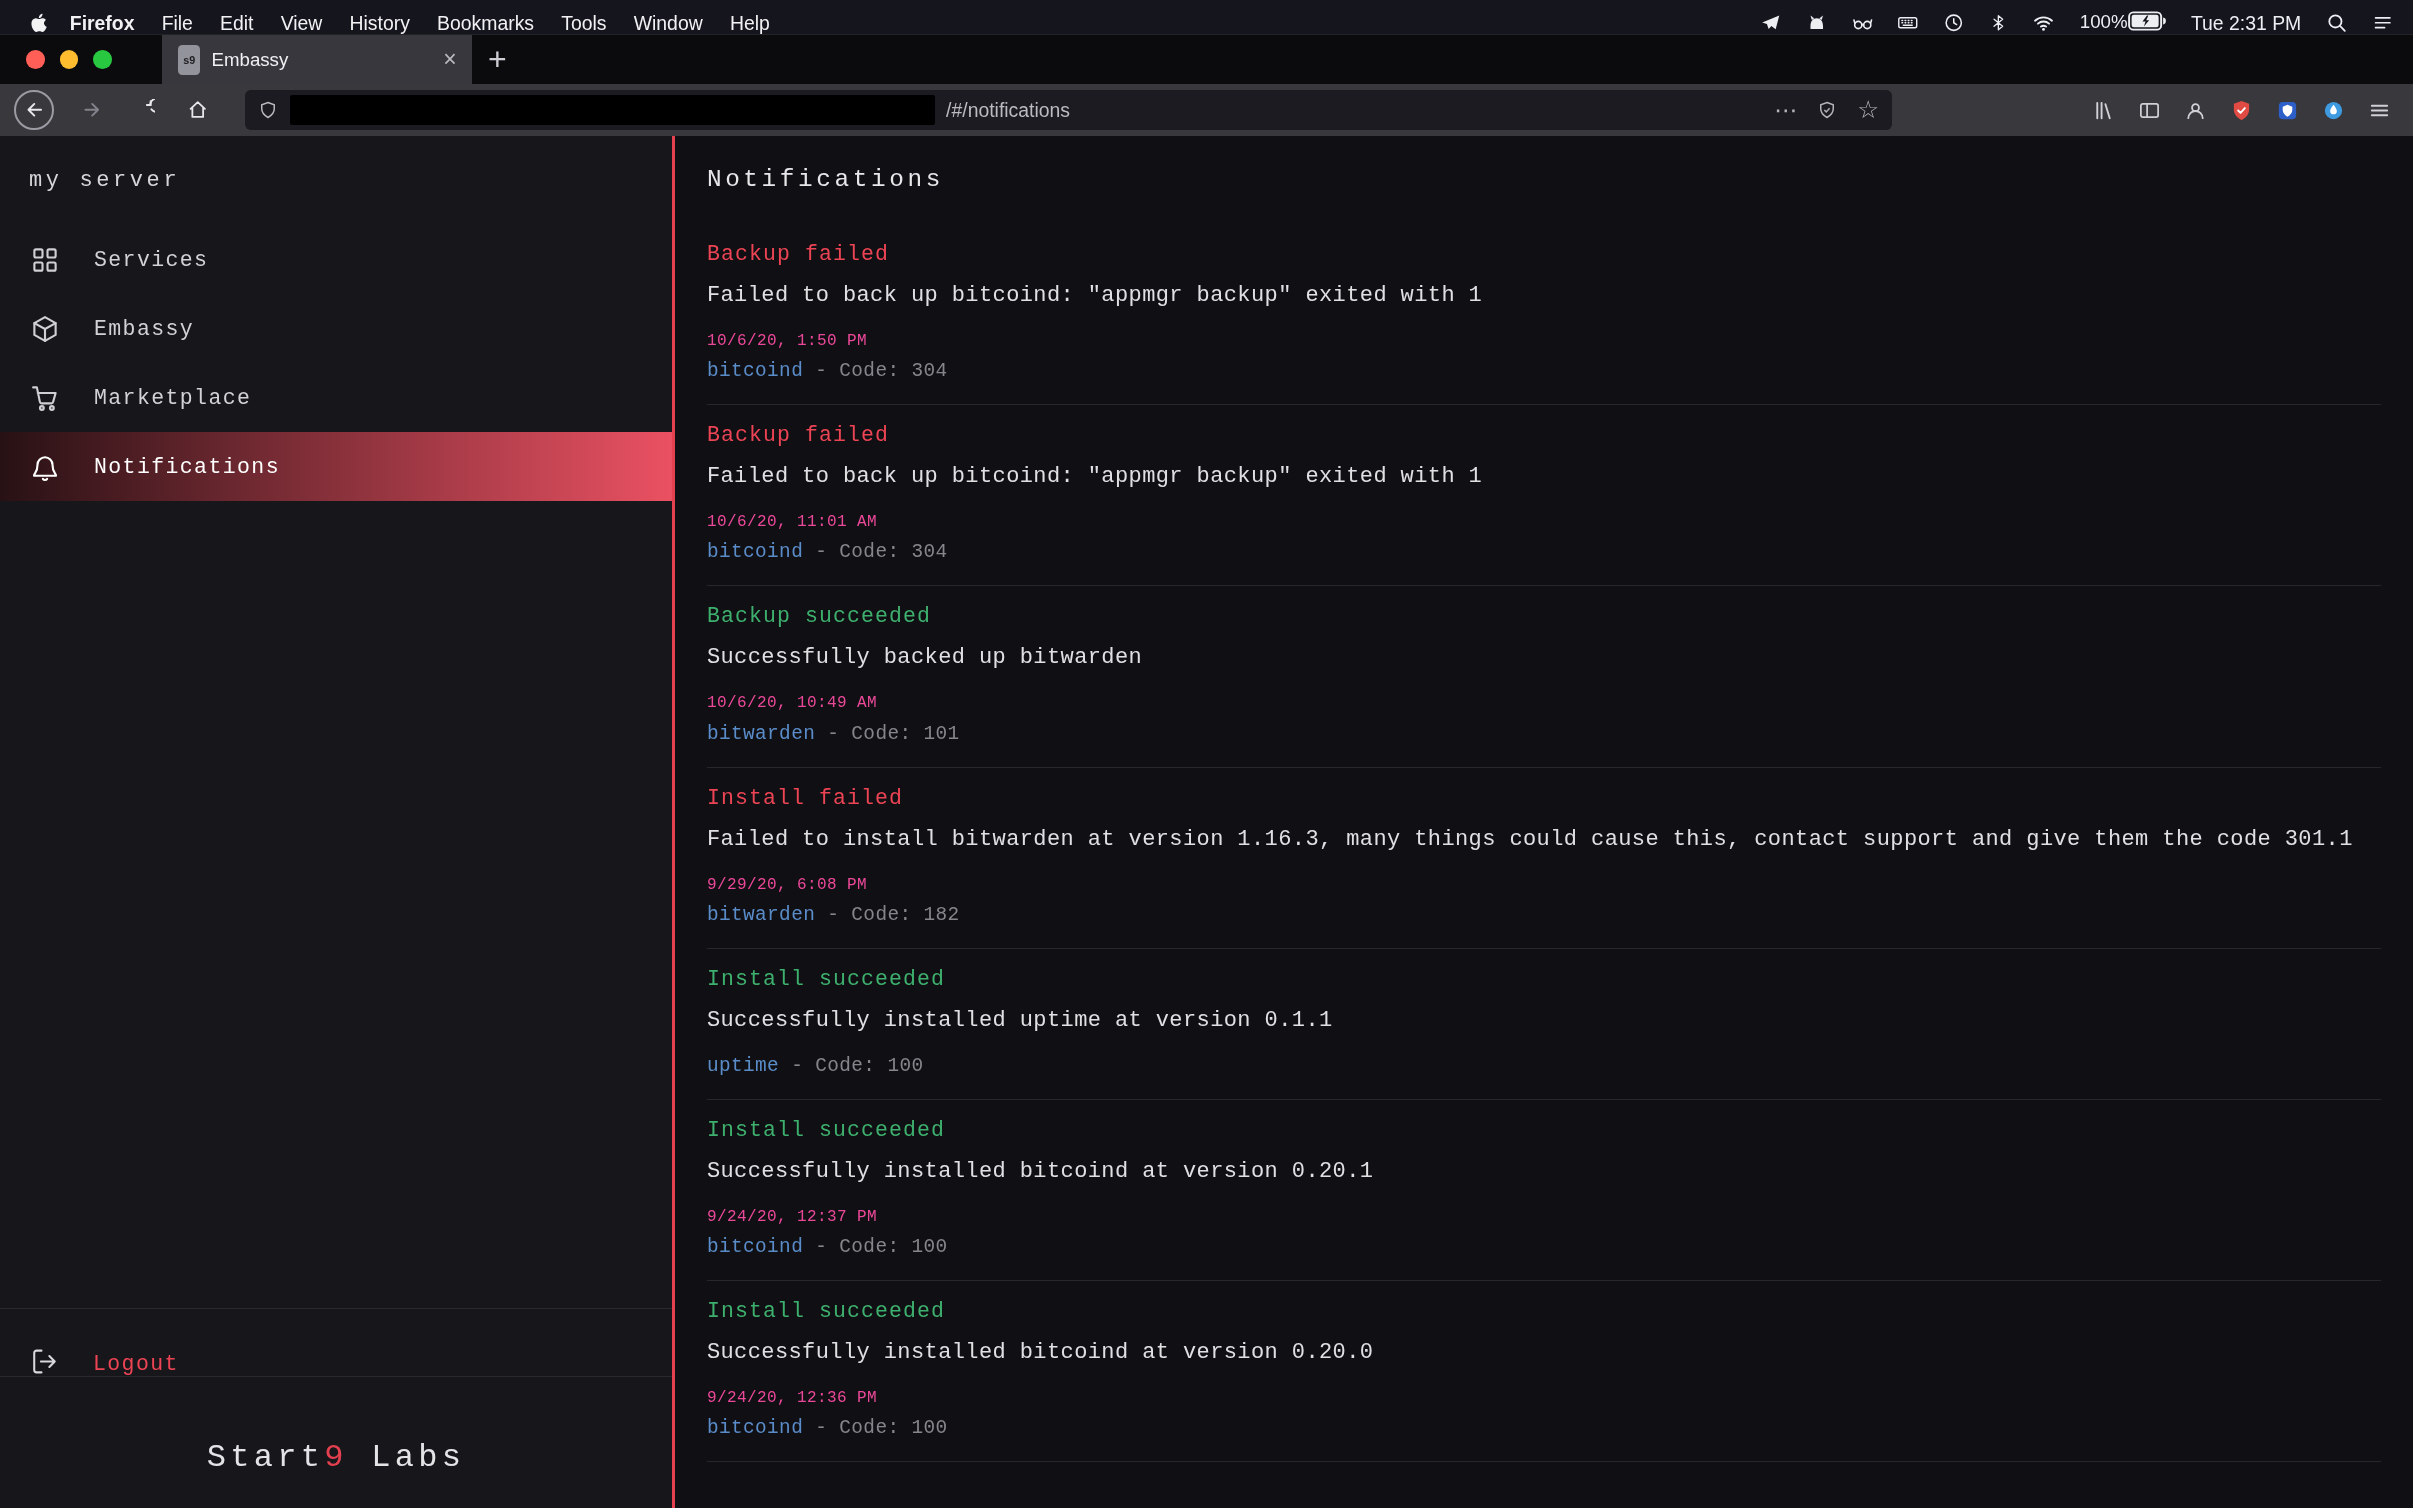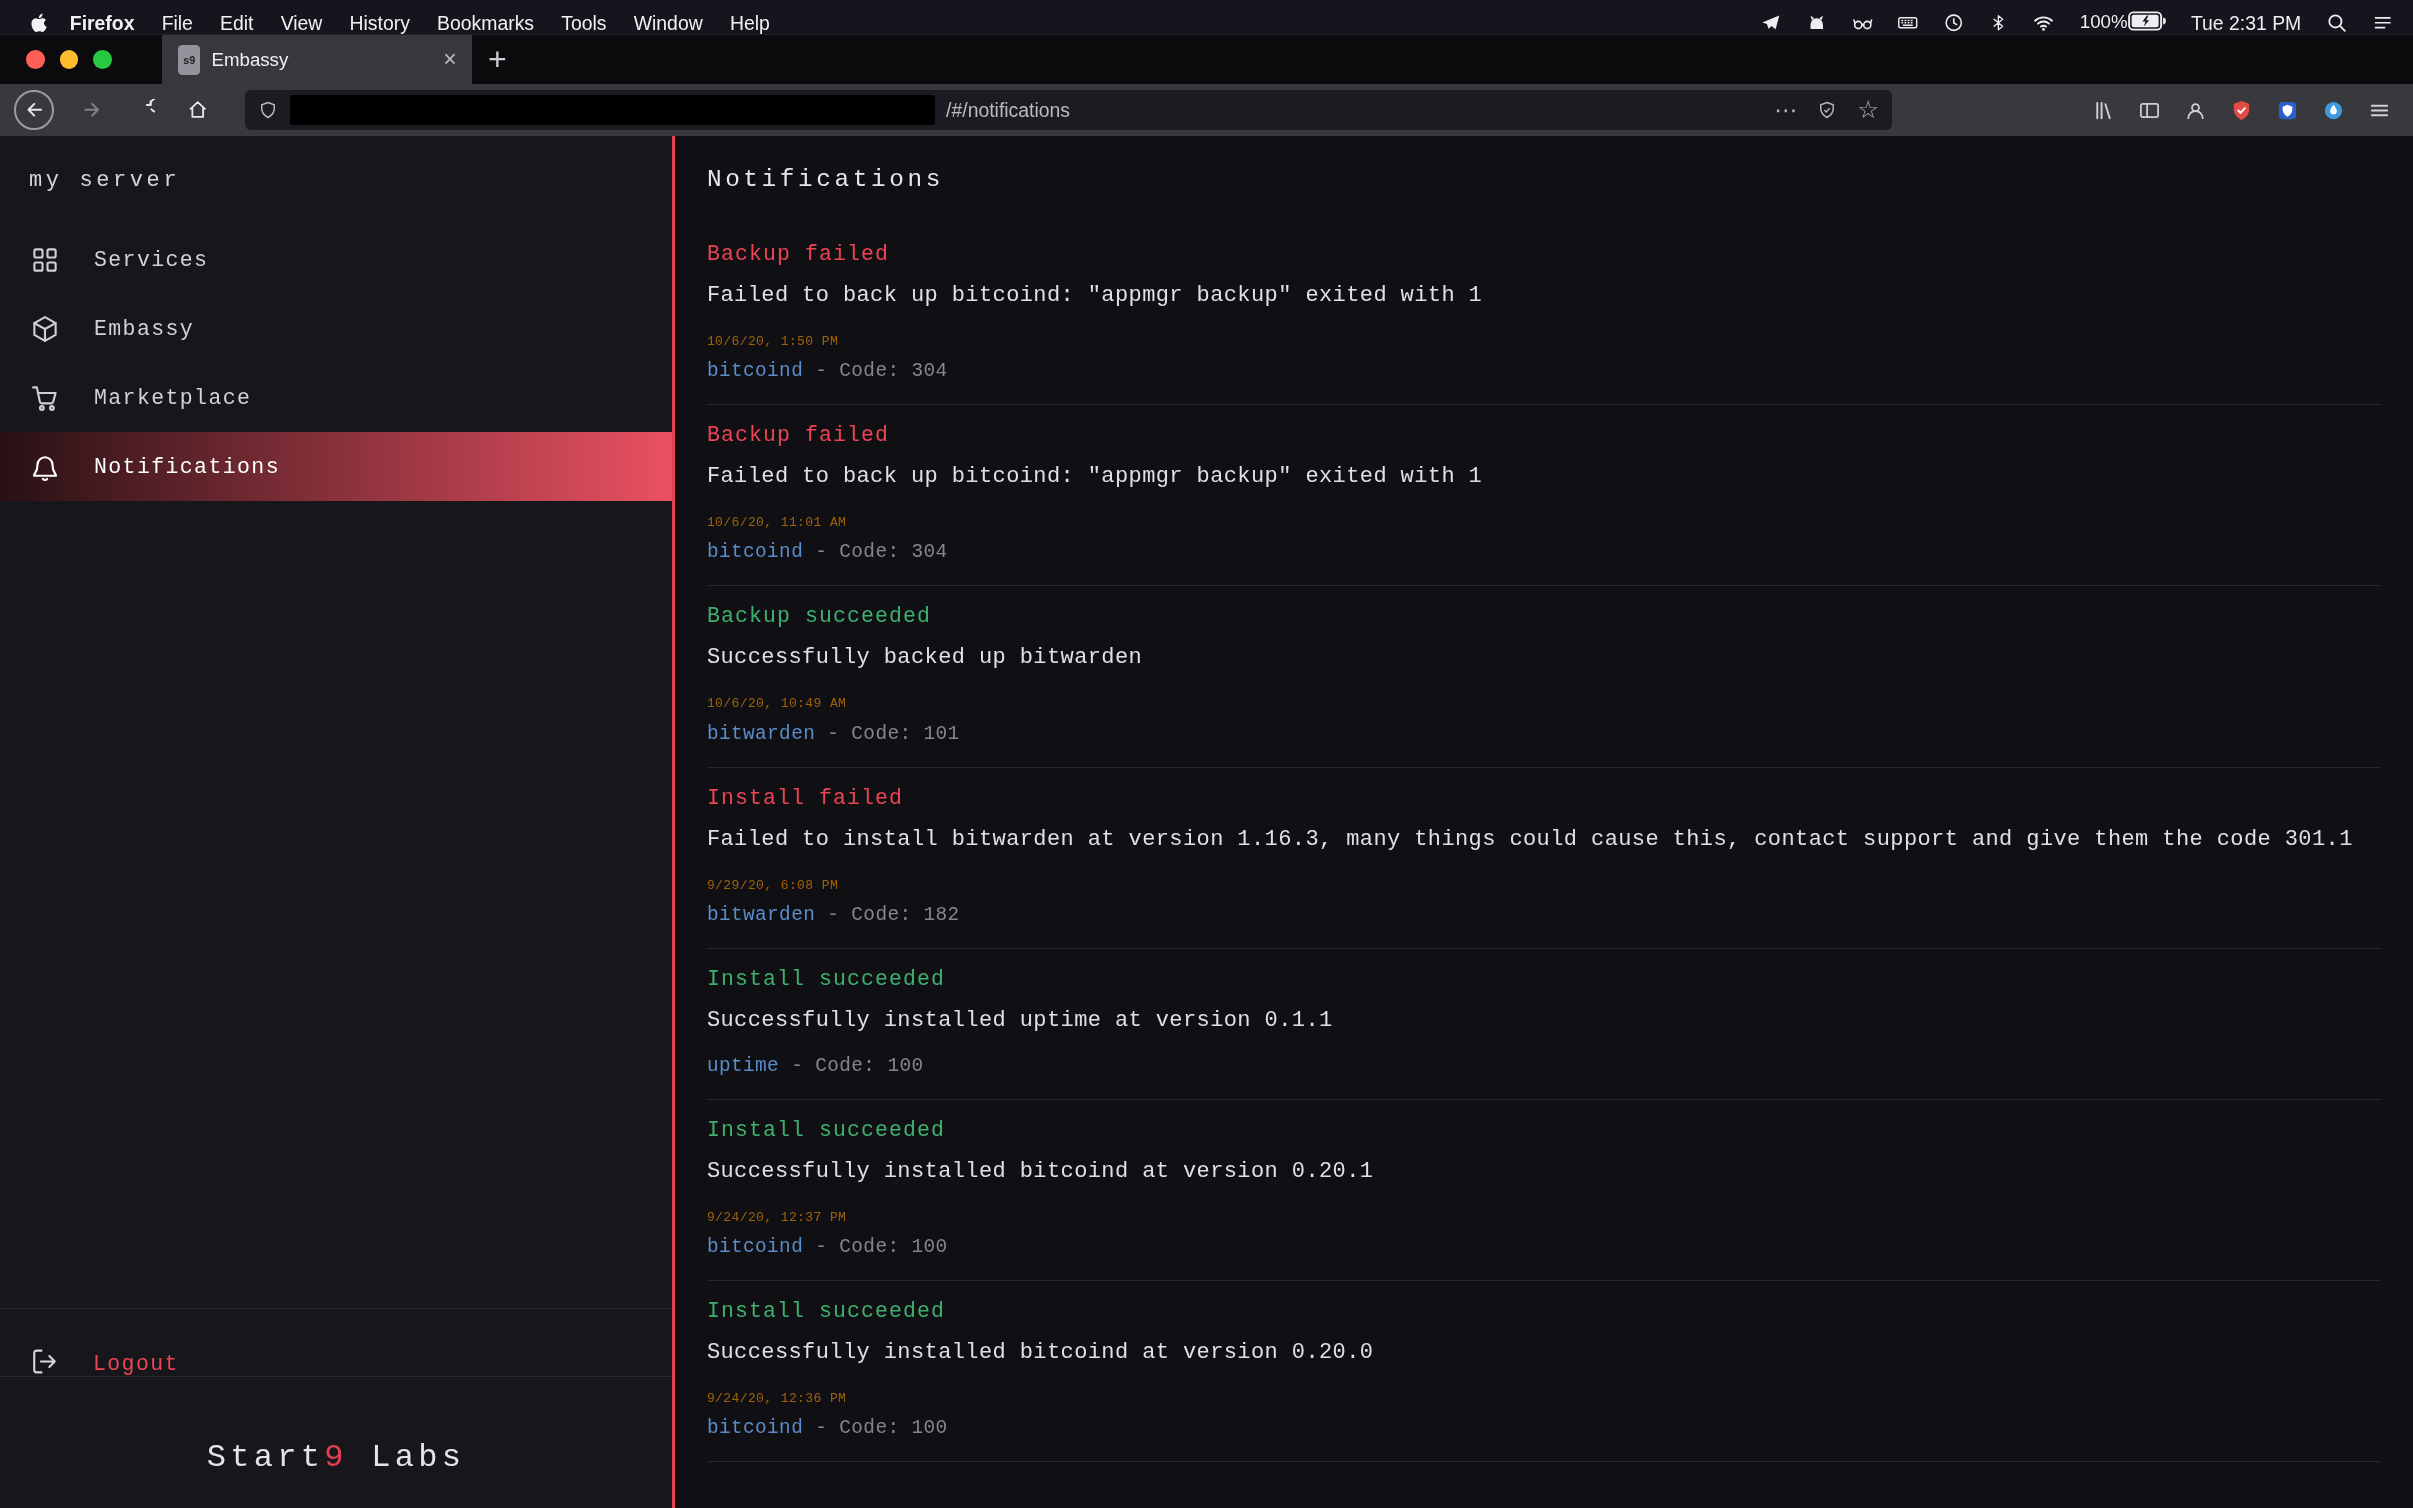--- a/index.html
+++ b/index.html
@@ -103,21 +103,21 @@
   .brand .digit { color:var(--accent-red,#e4404f); }
 
   .main-title { margin-top:29px; font-size:24.4px; letter-spacing:3.6px; color:#e7e7e9; line-height:29px; }
   .notif-list { margin-top:30px; }
   .notif { padding:17px 0 21.5px; border-bottom:0.7px solid #26262b; }
   .notif-title { font-size:21.5px; letter-spacing:1.1px; line-height:26px; margin-bottom:16px; }
   .notif-title.danger { color:var(--danger,#ec4454); }
   .notif-title.success { color:var(--success,#3eb06e); }
   .notif-message { font-size:22px; letter-spacing:0.4px; line-height:26.6px; color:#e0e0e3;
     margin-bottom:21.5px; white-space:nowrap; }
-  .notif-ts { font-size:13px; letter-spacing:0.4px; line-height:21.5px; color:#a16207; margin-bottom:8.6px; }
+  .notif-ts { font-size:16px; letter-spacing:0.4px; line-height:21.5px; color:#ec4899; margin-bottom:8.6px; }
   .notif-meta { font-size:19.4px; letter-spacing:0.4px; line-height:21.5px; color:#85858b; }
   .notif-service { color:var(--link,#5a8cc9); cursor:pointer; }
 </style>
 </head>
 <body>
 
 <div class="screen">
 
   <div class="menubar">
     <div class="mb-left">

